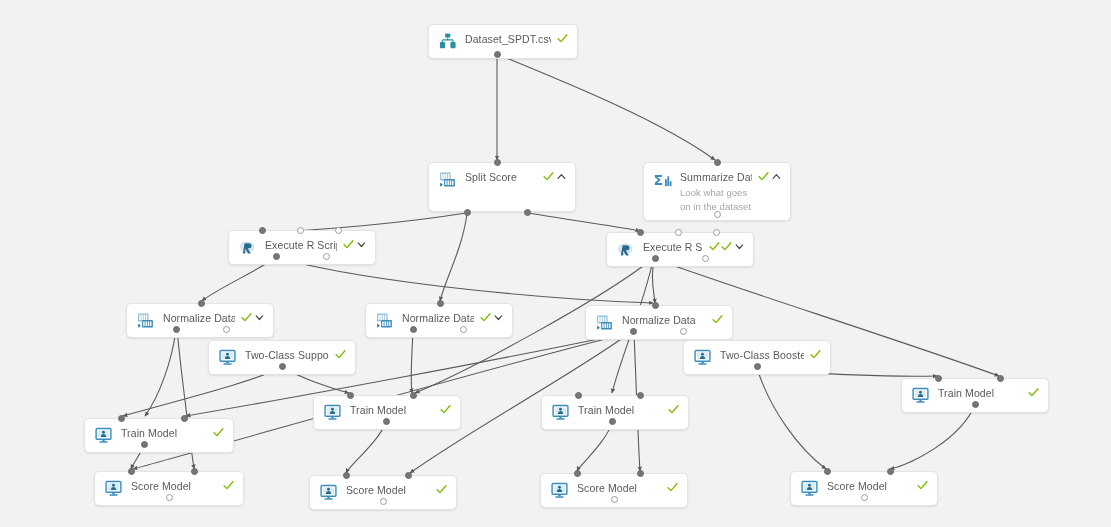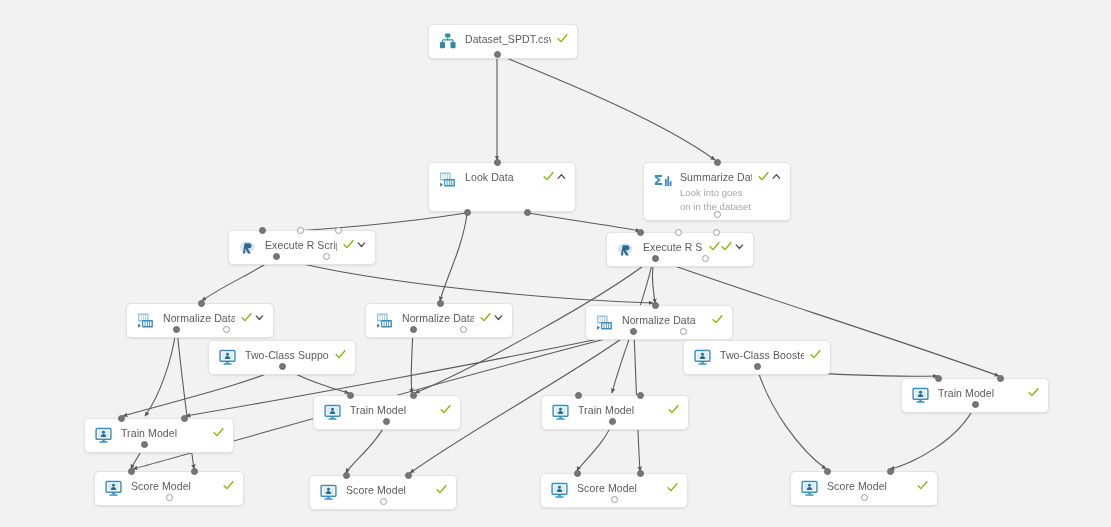--- a/index.html
+++ b/index.html
@@ -167,21 +167,21 @@
             <rect x="6.4" y="9.4" width="11.4" height="8" rx="0.8" fill="#3c8dbc"></rect>
             <g fill="#ffffff">
               <rect x="7.6" y="11" width="1.5" height="4.8"></rect>
               <rect x="10" y="11" width="1.5" height="4.8"></rect>
               <rect x="12.4" y="11" width="1.5" height="4.8"></rect>
               <rect x="14.8" y="11" width="1.5" height="4.8"></rect>
             </g>
             <path d="M2.4 13.2 l2.6 2.2 l-2.6 2.2 z" fill="#1b6e8c"></path>
           </svg></span>
         <div class="node-body">
-          <div class="node-title">Look Data</div>
+          <div class="node-title">Split Score</div>
         </div>
         <div class="node-status">
           <svg class="chk" viewBox="0 0 12 12">
             <path d="M1.2 6.2 L4.3 9.4 L10.8 1.9" fill="none" stroke="#7cbb00" stroke-width="1.5" stroke-linecap="round" stroke-linejoin="round"></path>
           </svg>
           <svg class="chev" viewBox="0 0 9.4 9">
             <path d="M1.2 6.4 L4.6 2.6 L8.0 6.4" fill="none" stroke="#4a4a4a" stroke-width="1.3" stroke-linecap="round" stroke-linejoin="round"></path>
           </svg>
         </div>
       </div>
@@ -189,21 +189,21 @@
         <span class="node-icon"><svg viewBox="0 0 20 20" width="19" height="19">
             <text x="0.5" y="15.4" font-family="DejaVu Sans, sans-serif" font-size="15" font-weight="600" fill="#3c8dbc">Σ</text>
             <g fill="#3c8dbc">
               <rect x="12.6" y="9.6" width="1.9" height="7.4"></rect>
               <rect x="15.1" y="6.6" width="1.9" height="10.4"></rect>
               <rect x="17.6" y="11.8" width="1.9" height="5.2"></rect>
             </g>
           </svg></span>
         <div class="node-body">
           <div class="node-title">Summarize Data</div>
-          <div class="node-sub">Look into goes on in the dataset</div>
+          <div class="node-sub">Look what goes on in the dataset</div>
         </div>
         <div class="node-status">
           <svg class="chk" viewBox="0 0 12 12">
             <path d="M1.2 6.2 L4.3 9.4 L10.8 1.9" fill="none" stroke="#7cbb00" stroke-width="1.5" stroke-linecap="round" stroke-linejoin="round"></path>
           </svg>
           <svg class="chev" viewBox="0 0 9.4 9">
             <path d="M1.2 6.4 L4.6 2.6 L8.0 6.4" fill="none" stroke="#4a4a4a" stroke-width="1.3" stroke-linecap="round" stroke-linejoin="round"></path>
           </svg>
         </div>
       </div>

